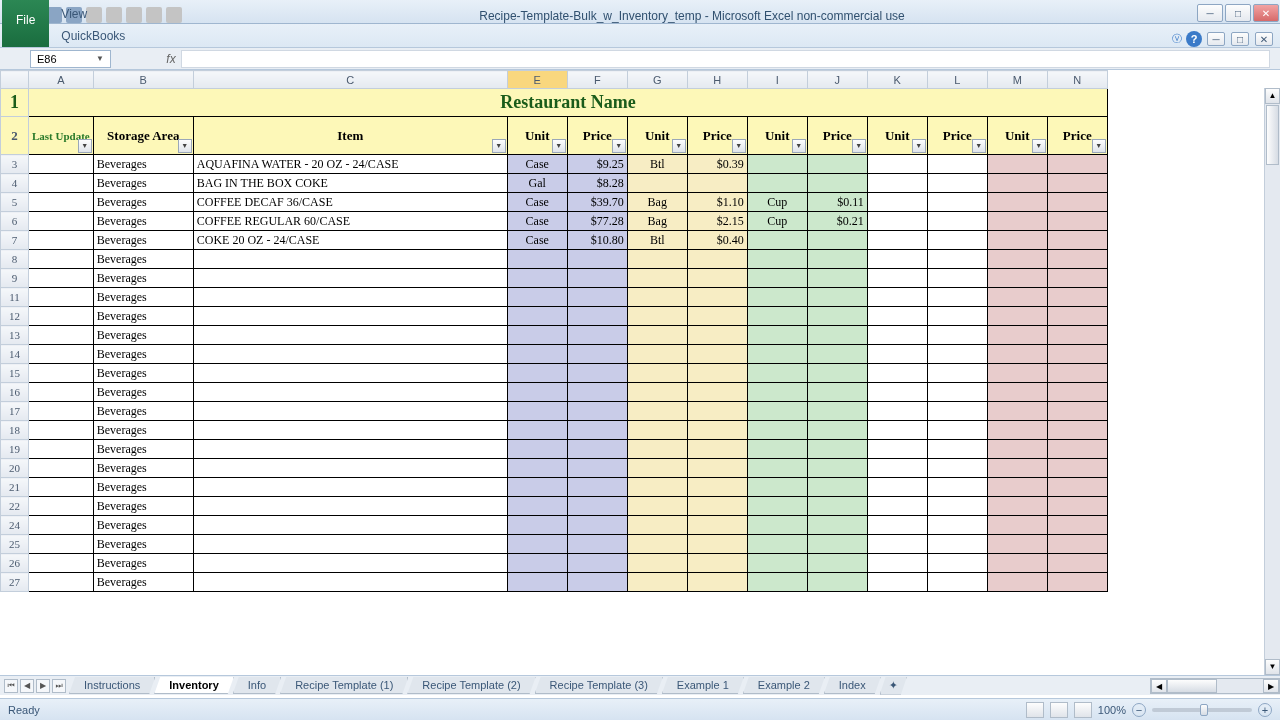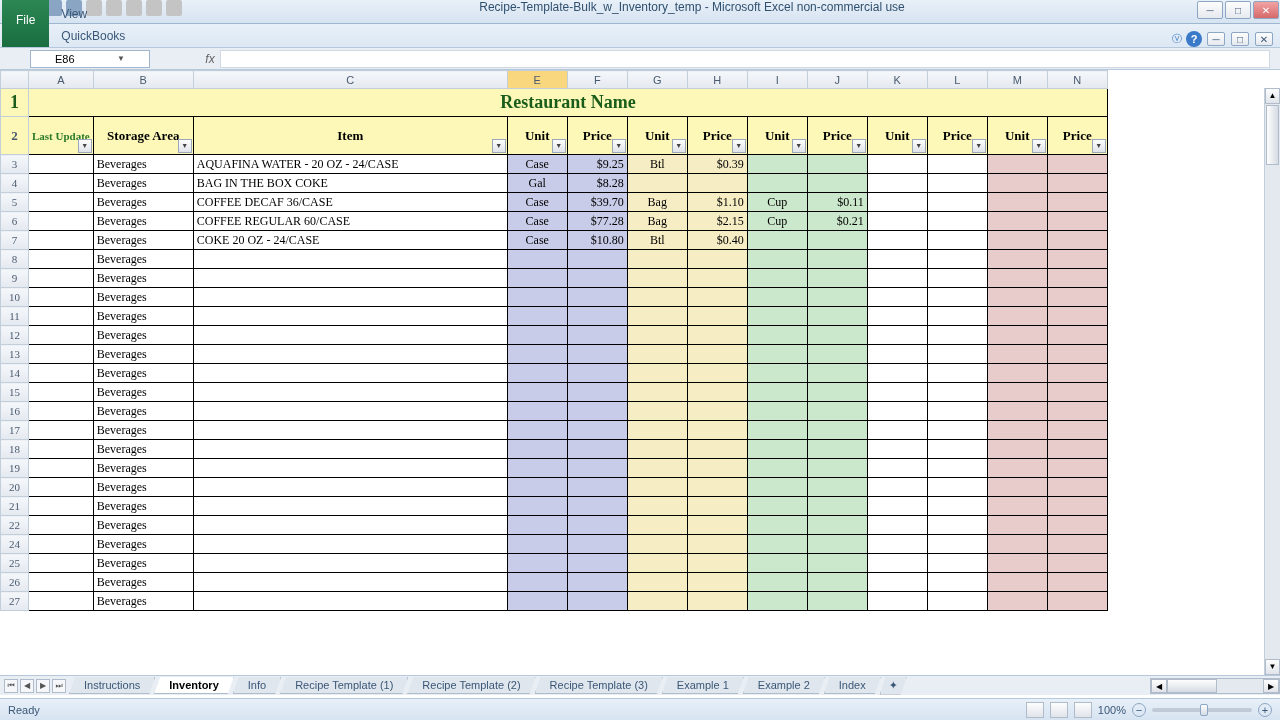--- a/index.html
+++ b/index.html
@@ -1,38 +1,38 @@
 <!DOCTYPE html>
 <html><head>
 <meta charset="utf-8">
 <style>
 * { box-sizing: border-box; margin: 0; padding: 0; }
 body { font-family: "Segoe UI", Tahoma, sans-serif; font-size: 12px; background: #fff; overflow: hidden; width: 1280px; height: 720px; position: relative; }
 
 
-.titlebar { height: 24px; background: linear-gradient(#e8f0f8, #d6e3f1); display: flex; align-items: flex-start; border-bottom: 1px solid #9fb6cf; }
+.titlebar { height: 24px; background: linear-gradient(#e8f0f8, #d6e3f1); display: flex; align-items: flex-end; border-bottom: 1px solid #9fb6cf; }
 .qat { display: flex; gap: 4px; padding: 0 6px; }
 .qat-icon { width: 16px; height: 16px; background: #4a7ab0; border-radius: 2px; }
 .qat-icon.save { background: #5b8dd6; }
 .title-text { flex: 1; text-align: center; color: #30506f; font-size: 12px; }
 .win-controls { display: flex; }
 .win-btn { width: 26px; height: 18px; margin: 1px; background: linear-gradient(#fdfdfd,#e5e9ef); border: 1px solid #8da6c3; border-radius: 2px; display: flex; align-items: center; justify-content: center; font-size: 10px; color: #405a77; }
 .win-btn.close { background: linear-gradient(#f2a3a3,#d66a6a); color: #fff; }
 
 
 .ribbon-tabs { height: 24px; background: linear-gradient(#e8f0f8, #dce8f4); display: flex; align-items: flex-end; border-bottom: 1px solid #b6c8dc; padding-left: 2px; }
 .file-tab { background: #217346; color: #fff; padding: 20px 14px; font-size: 12px; cursor: pointer; }
 .file-tab { background: linear-gradient(#2e8b57,#1a6d3f); }
 .ribbon-tab { padding: 4px 12px; color: #3a5777; font-size: 12px; cursor: pointer; }
 .ribbon-right { margin-left: auto; display: flex; gap: 4px; padding-right: 6px; align-items: center; }
 .help-icon { width: 16px; height: 16px; background: #3a7ac8; border-radius: 50%; color: #fff; text-align: center; line-height: 16px; font-size: 11px; font-weight: bold; }
 
 
 .formula-bar { height: 22px; background: #e9eef4; border-bottom: 1px solid #b6c8dc; display: flex; align-items: center; }
-.name-box { width: 120px; height: 18px; background: #fff; border: 1px solid #9fb6cf; margin-left: 30px; padding: 0 24px; font-size: 11px; display: flex; align-items: center; justify-content: space-between; }
+.name-box { width: 81px; height: 18px; background: #fff; border: 1px solid #9fb6cf; margin-left: 30px; padding: 0 6px; font-size: 11px; display: flex; align-items: center; justify-content: space-between; }
 .name-box .dd { font-size: 8px; color: #555; }
 .fx-label { width: 20px; text-align: center; font-style: italic; color: #666; margin-left: 50px; font-size: 12px; }
 .formula-input { flex: 1; height: 18px; background: #fff; border: 1px solid #d0d8e2; margin-right: 10px; }
 
 
 .sheet-wrap { position: absolute; top: 70px; bottom: 45px; left: 0; right: 0; overflow: hidden; }
 .grid { border-collapse: collapse; table-layout: fixed; }
 .colhdr th { background: linear-gradient(#f5f7fa,#e4e9f0); border: 1px solid #c3cedb; font-weight: normal; color: #4a5a6e; font-size: 11px; height: 18px; text-align: center; }
 .colhdr th.sel { background: #f9d77e; }
 .rowhdr { background: linear-gradient(#f5f7fa,#e4e9f0); border: 1px solid #c3cedb; text-align: center; font-size: 11px; color: #4a5a6e; width: 28px; }
@@ -272,36 +272,20 @@
           <td class="bg-yellow center"></td>
           <td class="bg-yellow right"></td>
           <td class="bg-green center"></td>
           <td class="bg-green right"></td>
           <td></td>
           <td></td>
           <td class="bg-pink center"></td>
           <td class="bg-pink right"></td>
         </tr>
         <tr>
-          <td class="rowhdr">10</td>
-          <td></td>
-          <td>Beverages</td>
-          <td></td>
-          <td class="bg-blue center"></td>
-          <td class="bg-blue right"></td>
-          <td class="bg-yellow center"></td>
-          <td class="bg-yellow right"></td>
-          <td class="bg-green center"></td>
-          <td class="bg-green right"></td>
-          <td></td>
-          <td></td>
-          <td class="bg-pink center"></td>
-          <td class="bg-pink right"></td>
-        </tr>
-        <tr>
           <td class="rowhdr">11</td>
           <td></td>
           <td>Beverages</td>
           <td></td>
           <td class="bg-blue center"></td>
           <td class="bg-blue right"></td>
           <td class="bg-yellow center"></td>
           <td class="bg-yellow right"></td>
           <td class="bg-green center"></td>
           <td class="bg-green right"></td>

